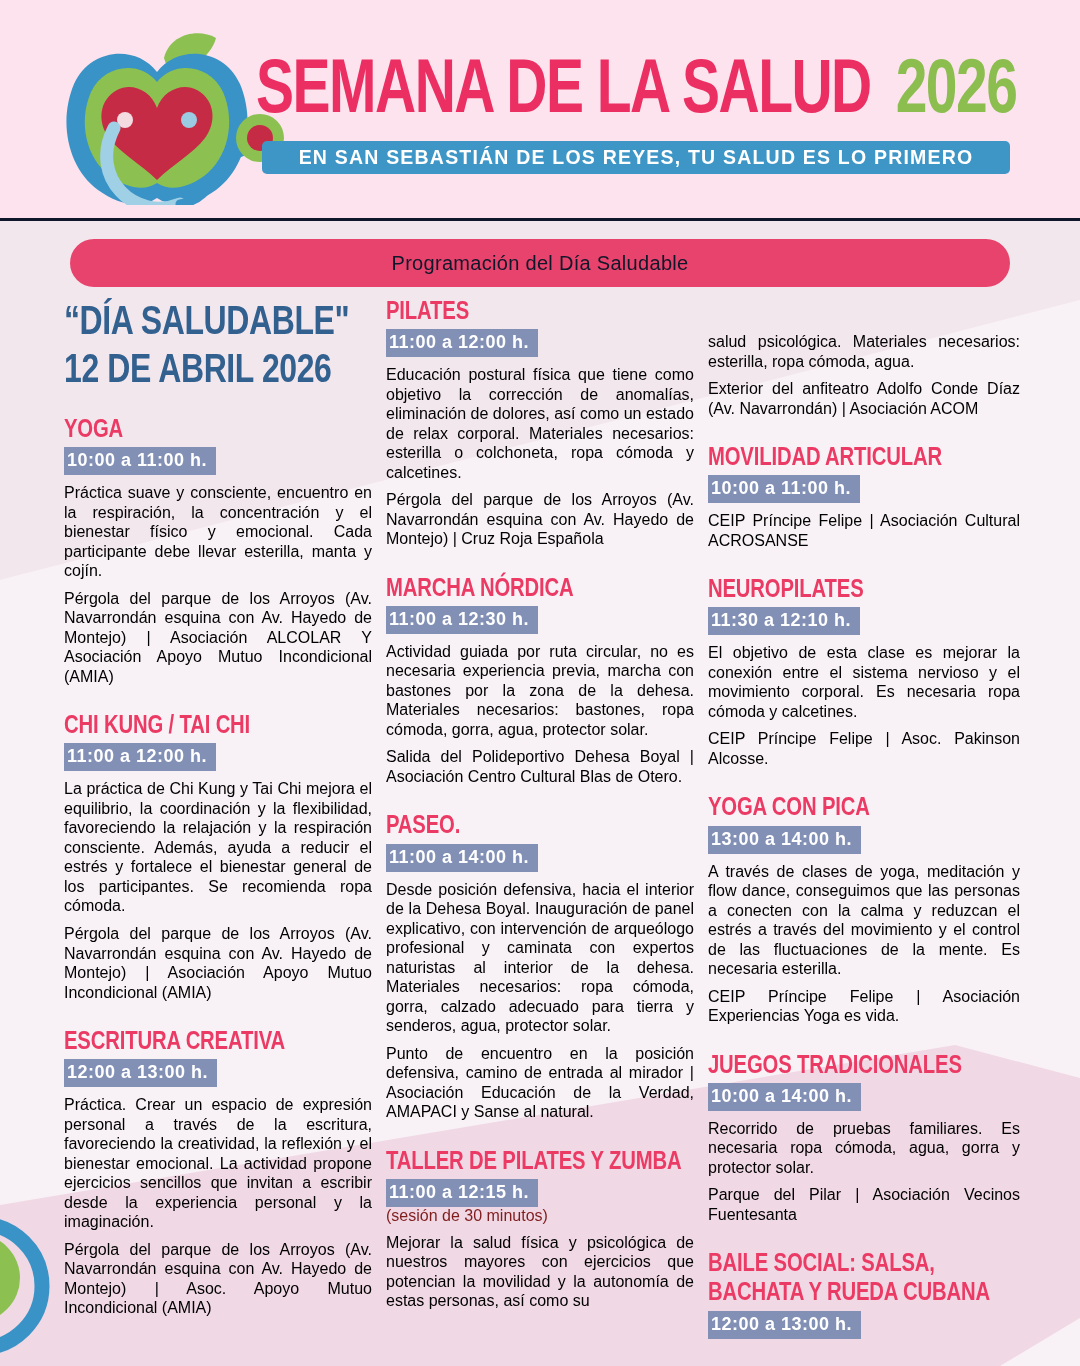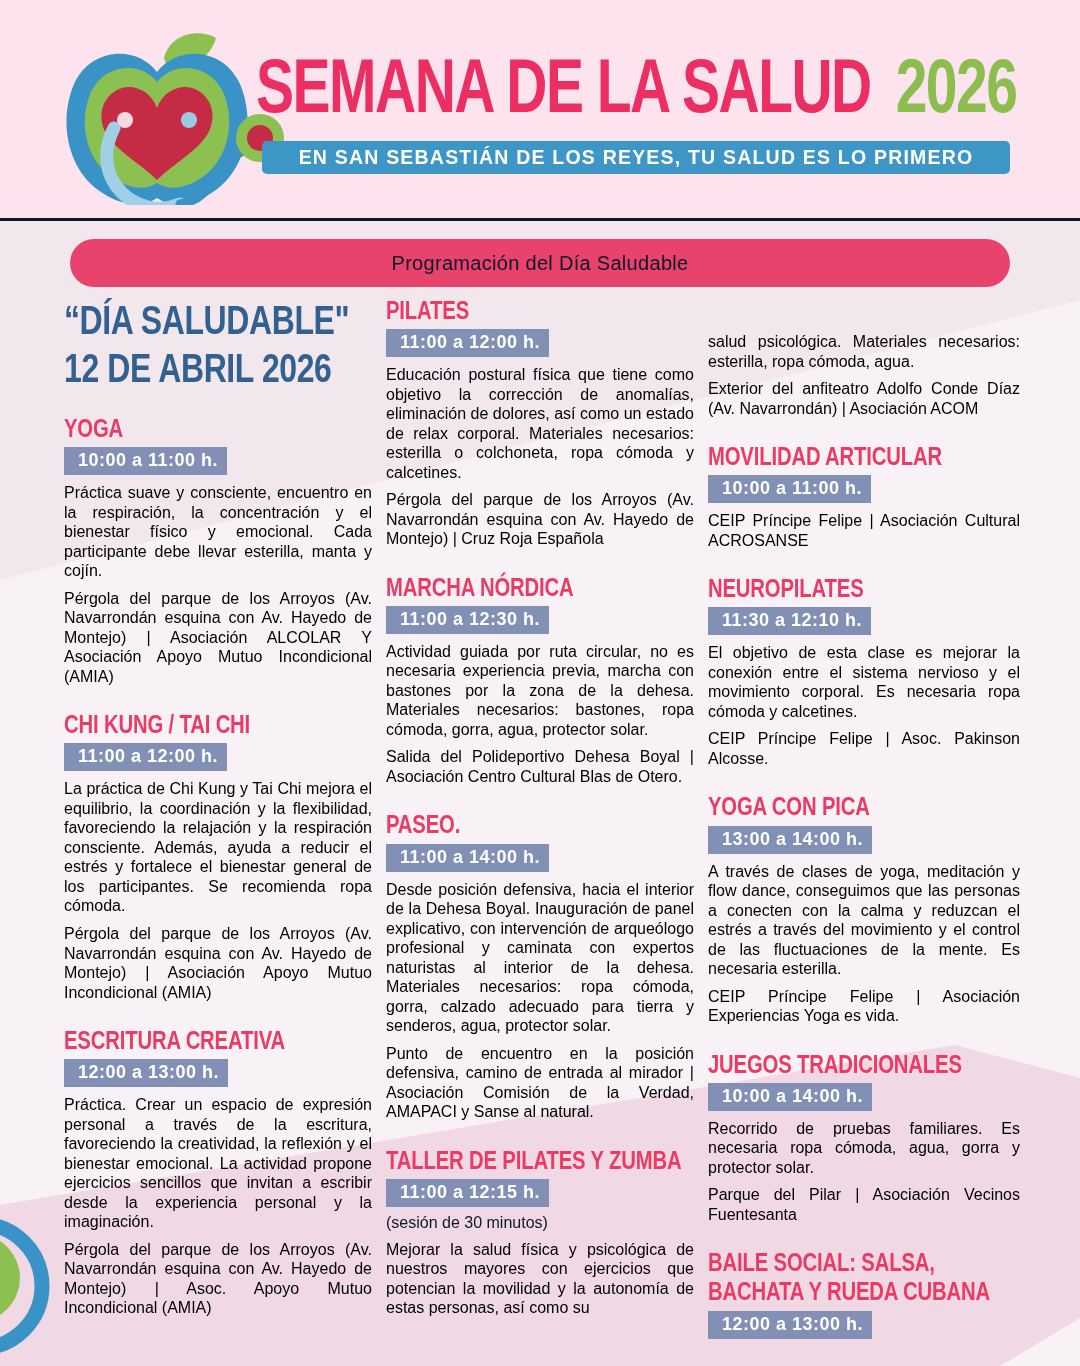--- a/index.html
+++ b/index.html
@@ -34,22 +34,22 @@
   .col-mid{left:386px;}
   .col-right{left:708px;width:312px;}
   .day-heading{color:#33618F;font-weight:700;font-size:40px;line-height:1.2;
                letter-spacing:-.5px;width:125%;transform:scaleX(.8);
                transform-origin:0 0;margin-bottom:22px;}
   .act{margin-bottom:24px;}
   .act-title{color:#EB3A64;font-weight:700;font-size:26px;line-height:1.12;
              letter-spacing:-.2px;width:128%;transform:scaleX(.78);
              transform-origin:0 0;margin-bottom:4px;}
   .time-badge{display:inline-block;background:#8290B6;color:#fff;font-weight:700;
-              font-size:18px;letter-spacing:.5px;padding:3px 9px 4px 14px;}
-  .note{font-size:16px;color:#0f172a;margin-top:7px;}
+              font-size:18px;letter-spacing:.5px;padding:3px 9px 4px 3px;}
+  .note{font-size:16px;color:#7f1d1d;}
   .desc,.venue{font-size:16px;line-height:1.22;color:#000000;text-align:justify;
                margin-top:8px;}
   .continuation{margin-top:36px;margin-bottom:24px;}
   .continuation .desc{margin-top:0;}
   
   .corner-apple{position:absolute;left:0;bottom:0;width:70px;height:160px;}
 </style>
 </head>
 <body>
 
@@ -130,21 +130,21 @@
       <div class="act-title">MARCHA NÓRDICA</div>
       <span class="time-badge">11:00 a 12:30 h.</span>
       <div class="desc">Actividad guiada por ruta circular, no es necesaria experiencia previa, marcha con bastones por la zona de la dehesa. Materiales necesarios: bastones, ropa cómoda, gorra, agua, protector solar.</div>
       <div class="venue">Salida del Polideportivo Dehesa Boyal | Asociación Centro Cultural Blas de Otero.</div>
     </div>
 
     <div class="act">
       <div class="act-title">PASEO.</div>
       <span class="time-badge">11:00 a 14:00 h.</span>
       <div class="desc">Desde posición defensiva, hacia el interior de la Dehesa Boyal. Inauguración de panel explicativo, con intervención de arqueólogo profesional y caminata con expertos naturistas al interior de la dehesa. Materiales necesarios: ropa cómoda, gorra, calzado adecuado para tierra y senderos, agua, protector solar.</div>
-      <div class="venue">Punto de encuentro en la posición defensiva, camino de entrada al mirador | Asociación Comisión de la Verdad, AMAPACI y Sanse al natural.</div>
+      <div class="venue">Punto de encuentro en la posición defensiva, camino de entrada al mirador | Asociación Educación de la Verdad, AMAPACI y Sanse al natural.</div>
     </div>
 
     <div class="act">
       <div class="act-title">TALLER DE PILATES Y ZUMBA</div>
       <span class="time-badge">11:00 a 12:15 h.</span>
       <div class="note">(sesión de 30 minutos)</div>
       <div class="desc">Mejorar la salud física y psicológica de nuestros mayores con ejercicios que potencian la movilidad y la autonomía de estas personas, así como su</div>
     </div>
   </div>
 

